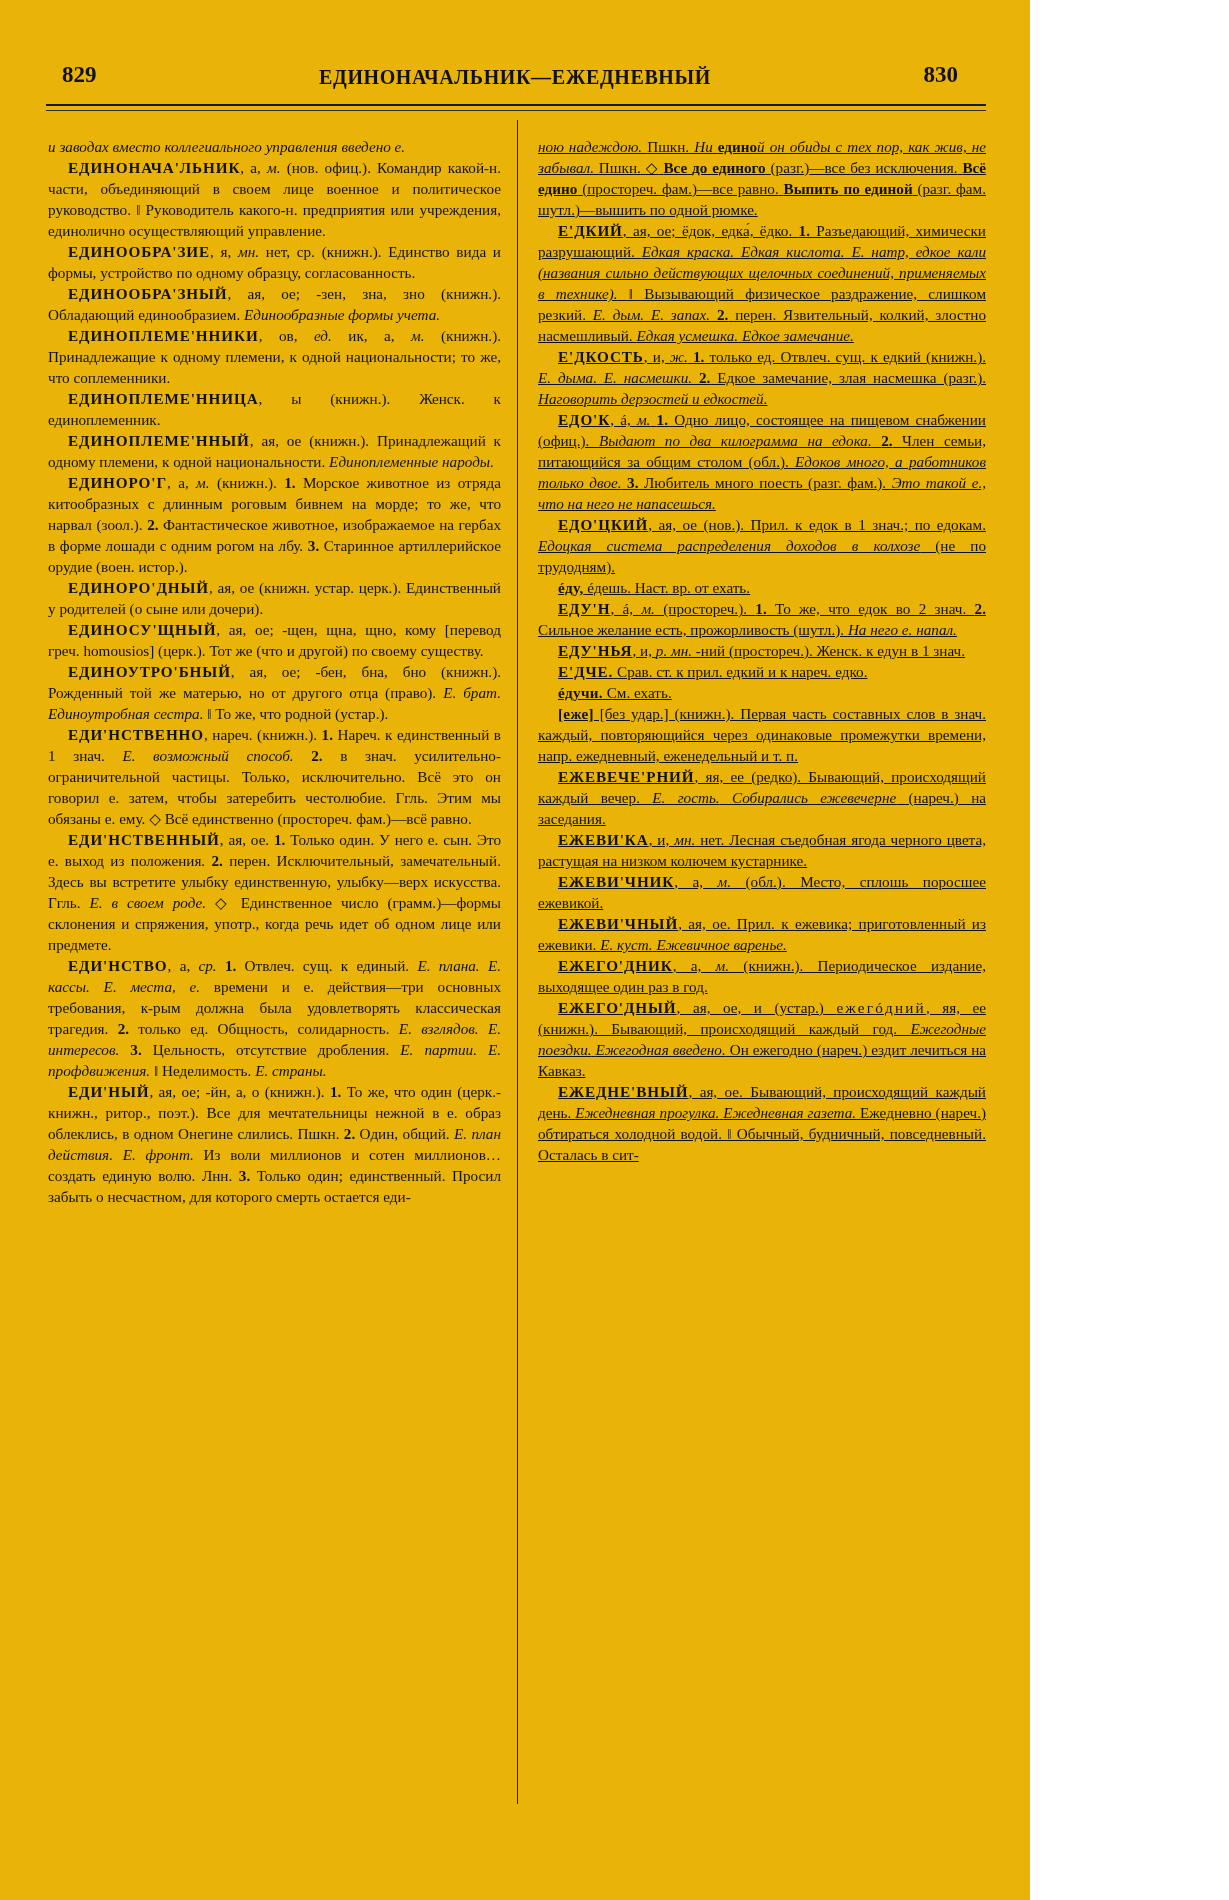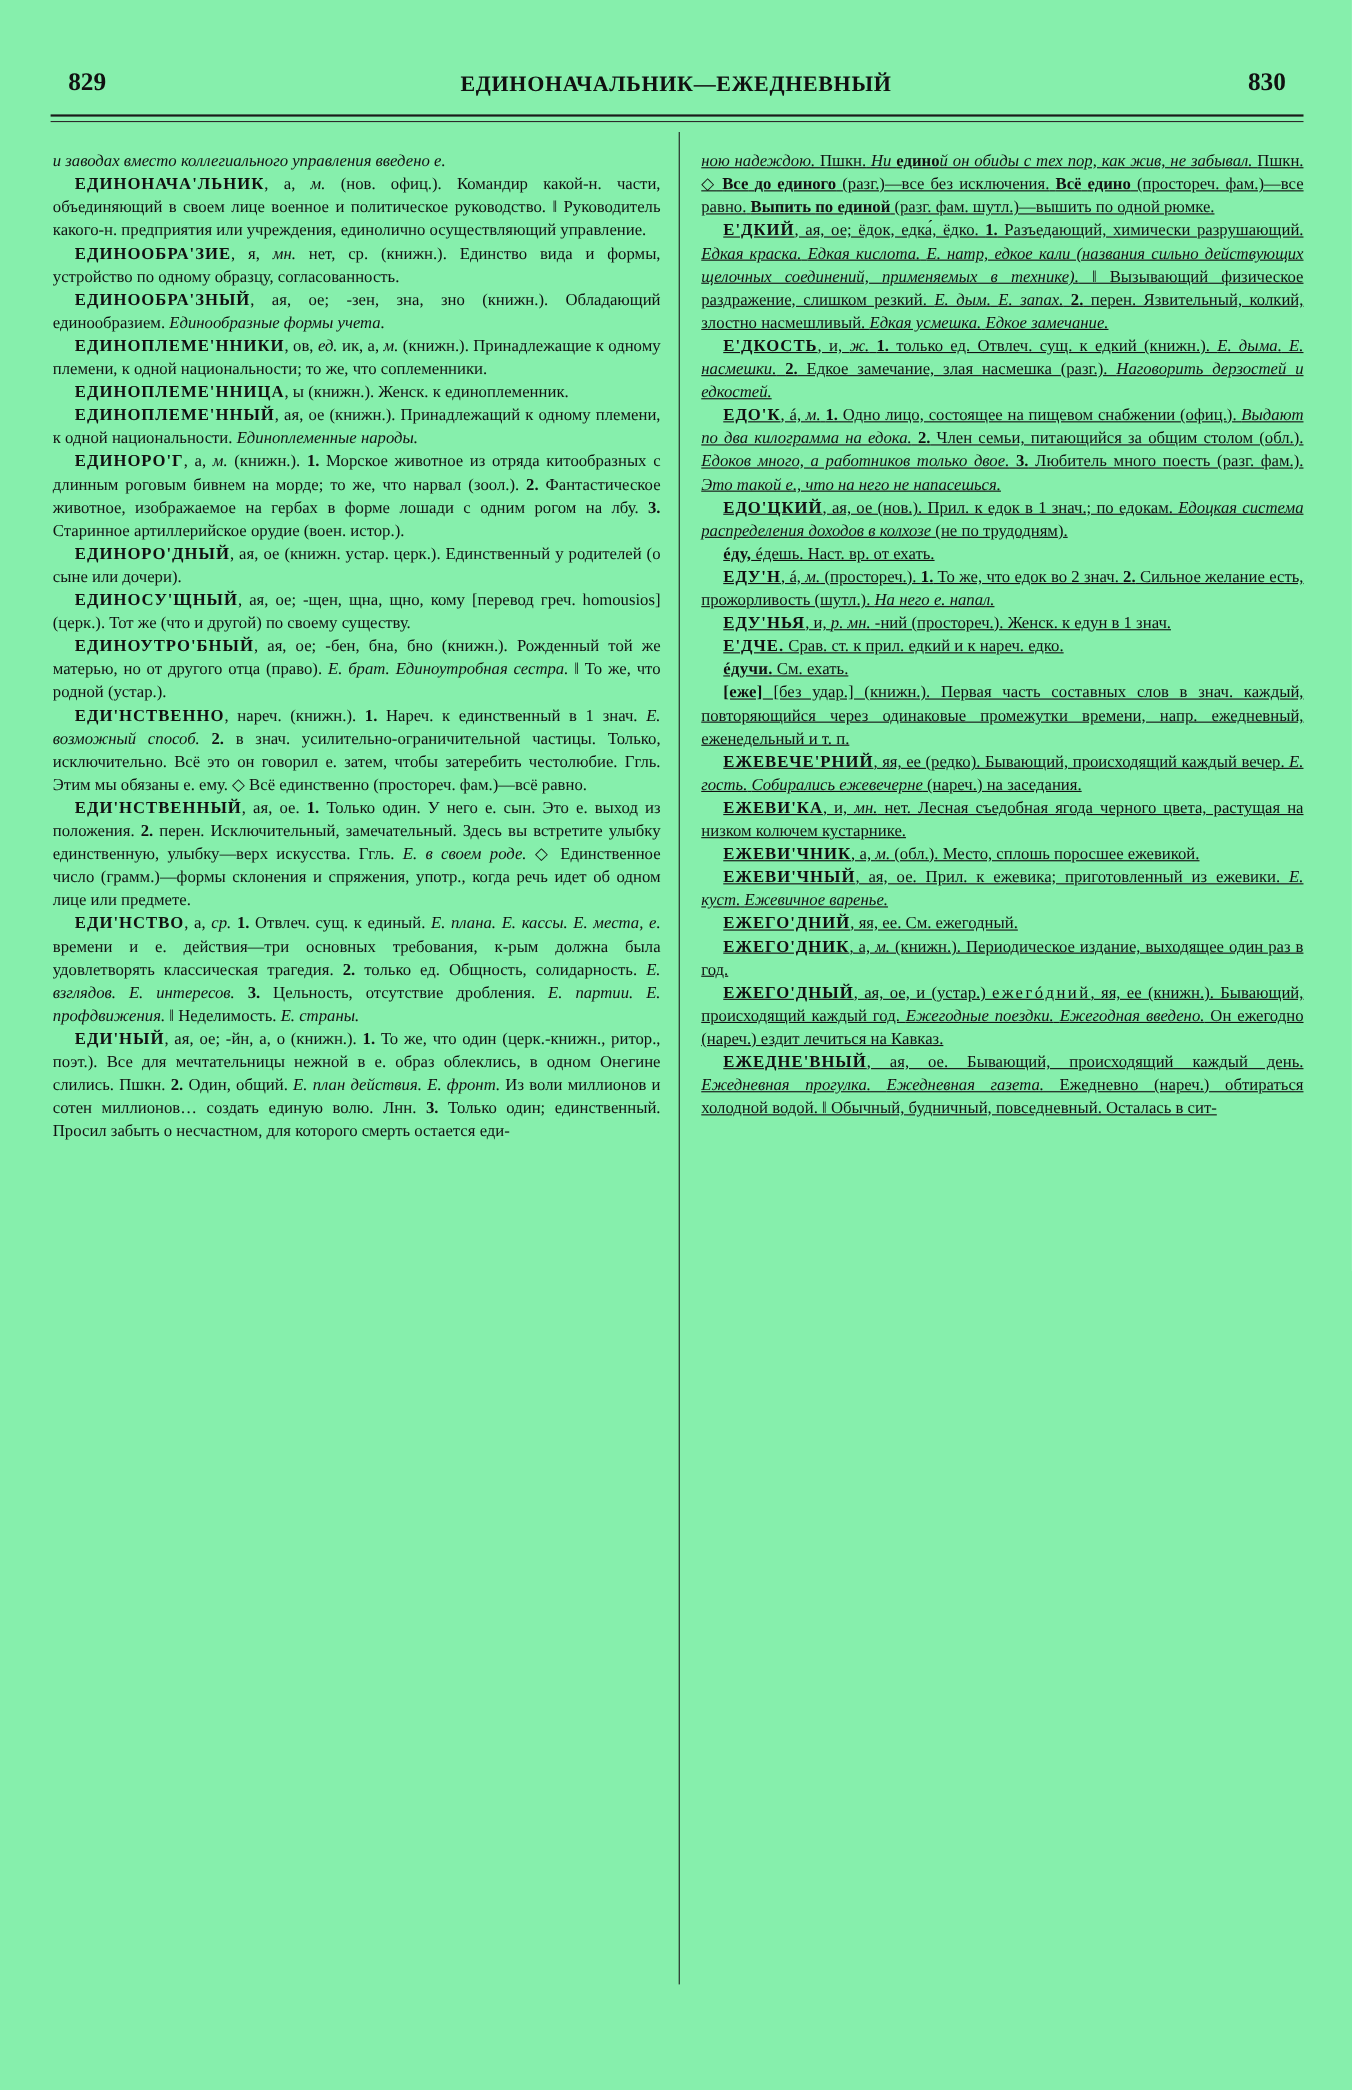--- a/index.html
+++ b/index.html
@@ -11,23 +11,23 @@
   body {
     width: 1229px;
     height: 1900px;
     font-family: "Liberation Serif", "DejaVu Serif", serif;
     color: #111111;
     position: relative;
     overflow: hidden;
   }
   .page {
     position: relative;
-    width: 1229px;
+    width: 1030px;
     height: 1900px;
-    background: #86efac;
+    background: #eab308;
     box-sizing: border-box;
     padding: 0;
   }
 
   
   .runhead {
     position: absolute;
     left: 56px;
     right: 56px;
     top: 62px;
@@ -35,21 +35,21 @@
   }
   .folio {
     position: absolute;
     top: 0;
     font-weight: bold;
     font-size: 23px;
     letter-spacing: 0px;
     font-family: "Liberation Serif", serif;
   }
   .folio-left { left: 6px; }
-  .folio-right { right: 4px; }
+  .folio-right { right: 16px; }
   .runhead-title {
     position: absolute;
     left: 0; right: 0;
     top: 4px;
     text-align: center;
     font-weight: bold;
     font-size: 20px;
     letter-spacing: 0.6px;
   }
   .rule {
@@ -146,20 +146,19 @@
         <p class="entry"><span class="hw-sm">éду,</span><span> éдешь. Наст. вр. от ехать.</span></p>
         <p class="entry"><span class="hw">ЕДУ'Н</span><span>, á, <span class="it">м.</span> (простореч.). <span class="num">1.</span> То же, что едок во 2 знач. <span class="num">2.</span> Сильное желание есть, прожорливость (шутл.). <span class="it">На него е. напал.</span></span></p>
         <p class="entry"><span class="hw">ЕДУ'НЬЯ</span><span>, и, <span class="it">р. мн.</span> -ний (простореч.). Женск. к едун в 1 знач.</span></p>
         <p class="entry"><span class="hw">Е'ДЧЕ.</span><span> Срав. ст. к прил. едкий и к нареч. едко.</span></p>
         <p class="entry"><span class="hw-sm">éдучи.</span><span> См. ехать.</span></p>
         <p class="entry"><span class="hw-sm">[еже]</span><span> [без удар.] (книжн.). Первая часть составных слов в знач. каждый, повторяющийся через одинаковые промежутки времени, напр. ежедневный, еженедельный и т. п.</span></p>
         <p class="entry"><span class="hw">ЕЖЕВЕЧЕ'РНИЙ</span><span>, яя, ее (редко). Бывающий, происходящий каждый вечер. <span class="it">Е. гость.</span> <span class="it">Собирались ежевечерне</span> (нареч.) на заседания.</span></p>
         <p class="entry"><span class="hw">ЕЖЕВИ'КА</span><span>, и, <span class="it">мн.</span> нет. Лесная съедобная ягода черного цвета, растущая на низком колючем кустарнике.</span></p>
         <p class="entry"><span class="hw">ЕЖЕВИ'ЧНИК</span><span>, а, <span class="it">м.</span> (обл.). Место, сплошь поросшее ежевикой.</span></p>
         <p class="entry"><span class="hw">ЕЖЕВИ'ЧНЫЙ</span><span>, ая, ое. Прил. к ежевика; приготовленный из ежевики. <span class="it">Е. куст.</span> <span class="it">Ежевичное варенье.</span></span></p>
-        <p class="entry"><span class="hw">ЕЖЕГО'ДНИЙ</span><span>, яя, ее. См. ежегодный.</span></p>
         <p class="entry"><span class="hw">ЕЖЕГО'ДНИК</span><span>, а, <span class="it">м.</span> (книжн.). Периодическое издание, выходящее один раз в год.</span></p>
         <p class="entry"><span class="hw">ЕЖЕГО'ДНЫЙ</span><span>, ая, ое, и (устар.) <span class="sp">ежегóдний</span>, яя, ее (книжн.). Бывающий, происходящий каждый год. <span class="it">Ежегодные поездки.</span> <span class="it">Ежегодная введено.</span> Он ежегодно (нареч.) ездит лечиться на Кавказ.</span></p>
         <p class="entry"><span class="hw">ЕЖЕДНЕ'ВНЫЙ</span><span>, ая, ое. Бывающий, происходящий каждый день. <span class="it">Ежедневная прогулка.</span> <span class="it">Ежедневная газета.</span> Ежедневно (нареч.) обтираться холодной водой. ‖ Обычный, будничный, повседневный. Осталась в сит-</span></p>
       </div>
   </div>
 
 </div>
 
 </body></html>

